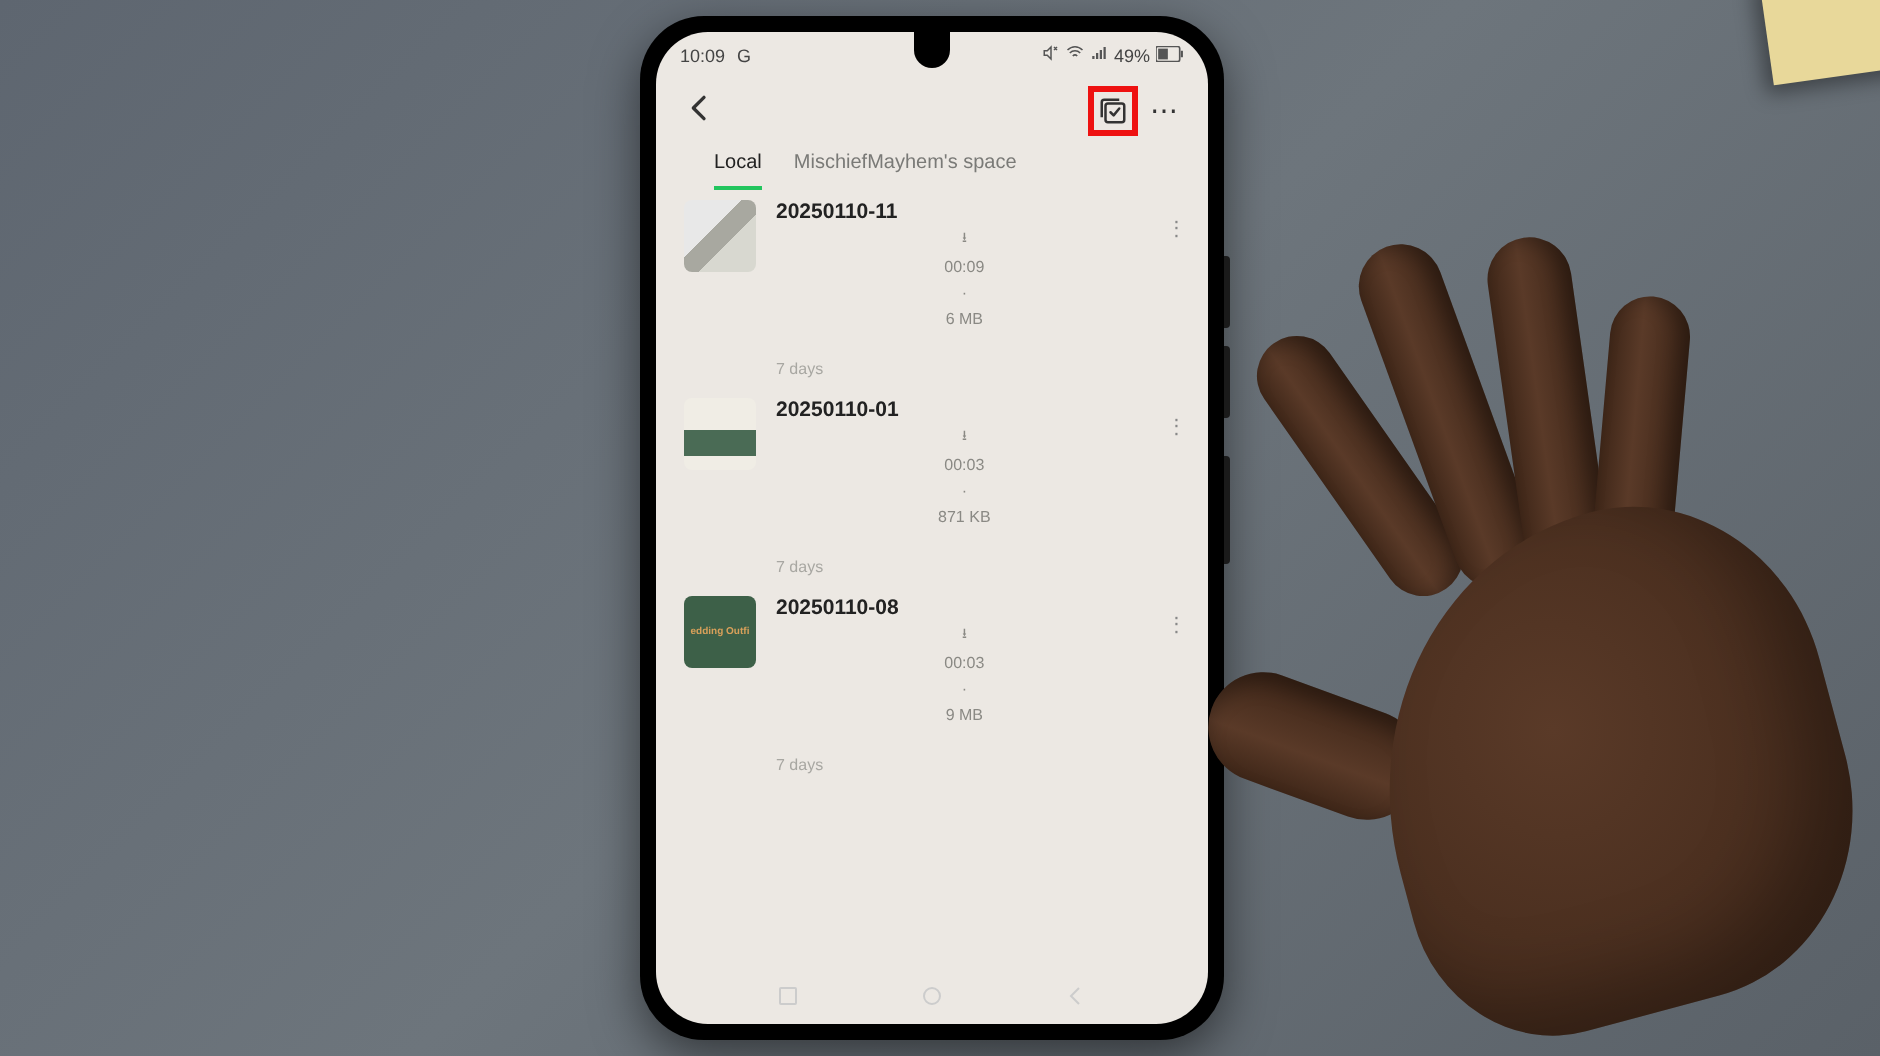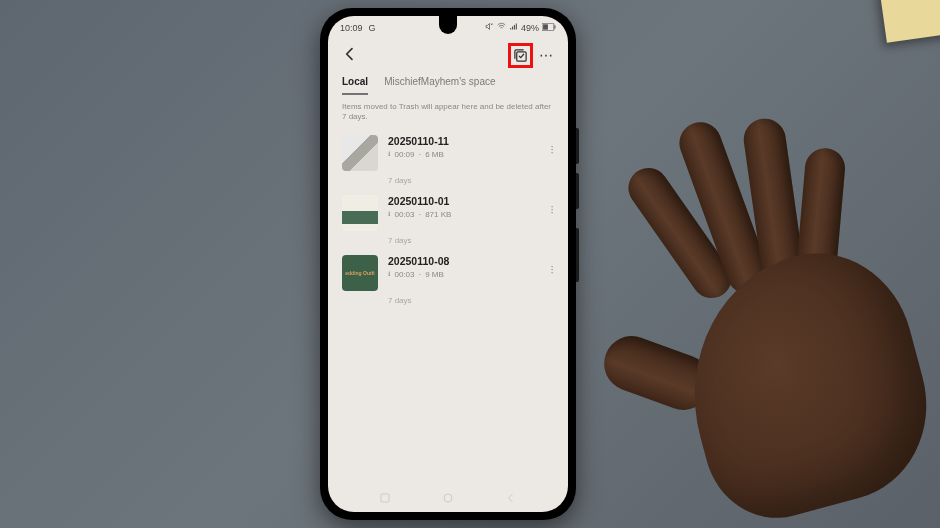--- a/index.html
+++ b/index.html
@@ -19,21 +19,21 @@
       position: absolute;
       top: 0; right: 0;
       width: 70px; height: 55px;
       background: #e8d89a;
       transform: rotate(-8deg) translate(15px,-15px);
       box-shadow: -4px 4px 10px rgba(0,0,0,0.4);
     }
     .phone {
       position: absolute;
       left: 320px; top: 8px;
-      width: 256px; height: 512px;
+      width: 292px; height: 512px;
       background: #000;
       border-radius: 32px;
       box-shadow: 0 8px 24px rgba(0,0,0,0.5);
     }
     .phone-btn-right { position: absolute; right: -3px; width: 3px; background: #1a1a1a; border-radius: 0 2px 2px 0; }
     .btn-r1 { top: 120px; height: 36px; }
     .btn-r2 { top: 165px; height: 36px; }
     .btn-r3 { top: 220px; height: 54px; }
     .screen {
       position: absolute;
@@ -83,21 +83,21 @@
     .select-icon svg { display: block; }
     .dots {
       font-size: 14px; letter-spacing: 1px; padding: 2px 4px; cursor: pointer;
       line-height: 0.5;
     }
     .tabs {
       display: flex; gap: 16px; padding: 4px 14px 0;
       font-size: 10px;
     }
     .tab { padding-bottom: 6px; color: #7a7a77; cursor: pointer; }
-    .tab.active { color: #222; font-weight: 700; border-bottom: 2px solid #737373; }
+    .tab.active { color: #222; font-weight: 400; border-bottom: 2px solid #22c55e; margin-left: 15px; }
     .info {
       padding: 7px 14px;
       font-size: 8px; color: #8a8984; line-height: 1.3;
     }
     .item {
       display: flex; align-items: flex-start;
       padding: 5px 14px;
       gap: 10px;
     }
     .thumb {
@@ -105,21 +105,21 @@
       background: #ddd;
       border-radius: 4px; flex-shrink: 0;
     }
     .thumb-1 { background: linear-gradient(135deg,#e8e8e8 40%,#a8a8a0 40%,#a8a8a0 60%,#d8d8d0 60%); }
     .thumb-2 { background: linear-gradient(180deg,#f0ede5 45%,#4a6b55 45%,#4a6b55 80%,#f0ede5 80%); }
     .thumb-3 { background: #3d6048; display: flex; align-items: center; justify-content: center; }
     .thumb-3::after { content: ""; }
     .thumb-3-text { color: #d8a05a; font-size: 5px; font-weight: 600; }
     .item-body { flex: 1; min-width: 0; }
     .item-title { font-size: 10.5px; font-weight: 600; color: #222; margin-bottom: 2px; }
-    .item-meta { font-size: 8px; color: #8a8984; display: flex; align-items: center; gap: 4px; }
+    .item-meta { font-size: 8px; color: #8a8984; display: flex; align-items: center; gap: 4px; flex-direction: column; }
     .item-age { font-size: 8px; color: #a8a7a2; margin-top: 16px; }
     .dl-ic { font-size: 7px; }
     .item-more {
       color: #888; font-size: 11px; cursor: pointer; padding: 10px 0;
       line-height: 0.3; letter-spacing: 0px;
     }
     .item-more span { display: block; }
     .navbar {
       position: absolute; bottom: 0; left: 0; right: 0;
       height: 26px;
@@ -218,21 +218,20 @@
         </div>
         <div class="dots">⋯</div>
       </div>
     </div>
 
     <div class="tabs">
       <div class="tab active">Local</div>
       <div class="tab">MischiefMayhem's space</div>
     </div>
 
-    <div class="info">Items moved to Trash will appear here and be deleted after 7 days.</div>
 
     <div class="item">
       <div class="thumb thumb-1"></div>
       <div class="item-body">
         <div class="item-title">20250110-11</div>
         <div class="item-meta">
           <span class="dl-ic">⭳</span>
           <span>00:09</span>
           <span>·</span>
           <span>6 MB</span>

